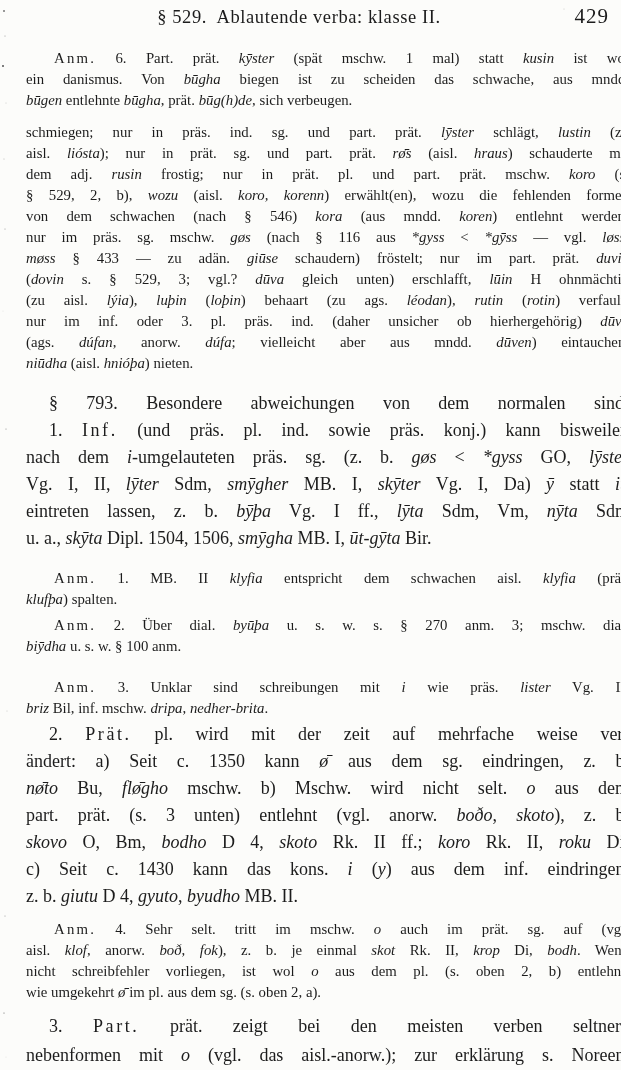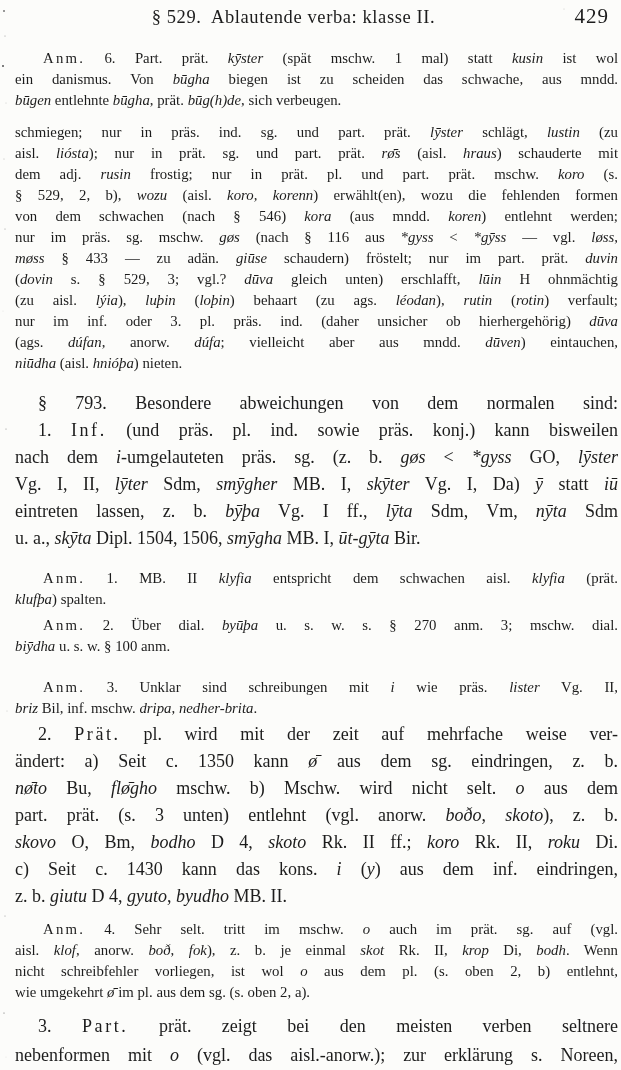--- a/index.html
+++ b/index.html
@@ -4,21 +4,21 @@
 <style>
   html,body{margin:0;padding:0}
   body{
     width:621px;height:1070px;
     background:#fcfcfa;
     color:#1c1c1c;
     font-family:"Liberation Serif","DejaVu Serif",serif;
     position:relative;overflow:hidden;
     -webkit-font-smoothing:antialiased;
   }
-  .page{position:absolute;inset:0;padding:4px 9px 0 15px}
+  .page{position:absolute;inset:0;padding:4px 9px 0 26px}
   
   .header{position:relative;height:26px;margin-top:3px}
   .header .title{
     position:absolute;left:0;right:40px;text-align:center;
     font-size:18.5px;letter-spacing:.6px;white-space:pre-wrap;
   }
   .header .pagenum{position:absolute;right:3px;top:-3px;font-size:21px;letter-spacing:1px}
   
   .block{width:603px}
   .anm{font-size:14.8px;line-height:21px}

